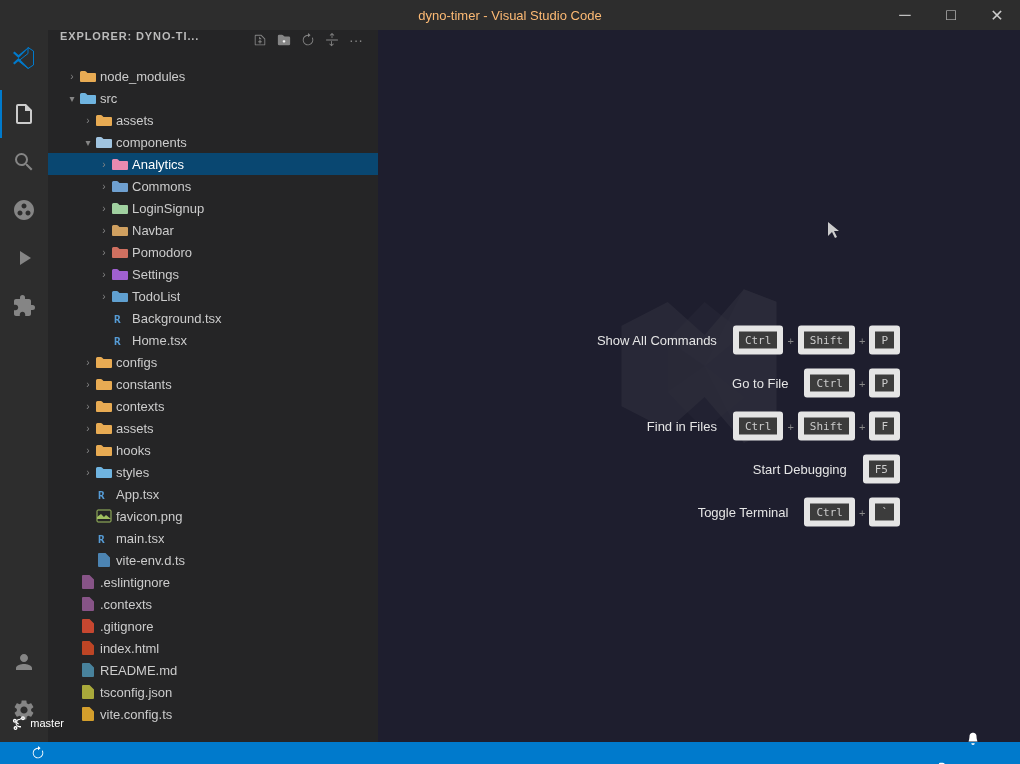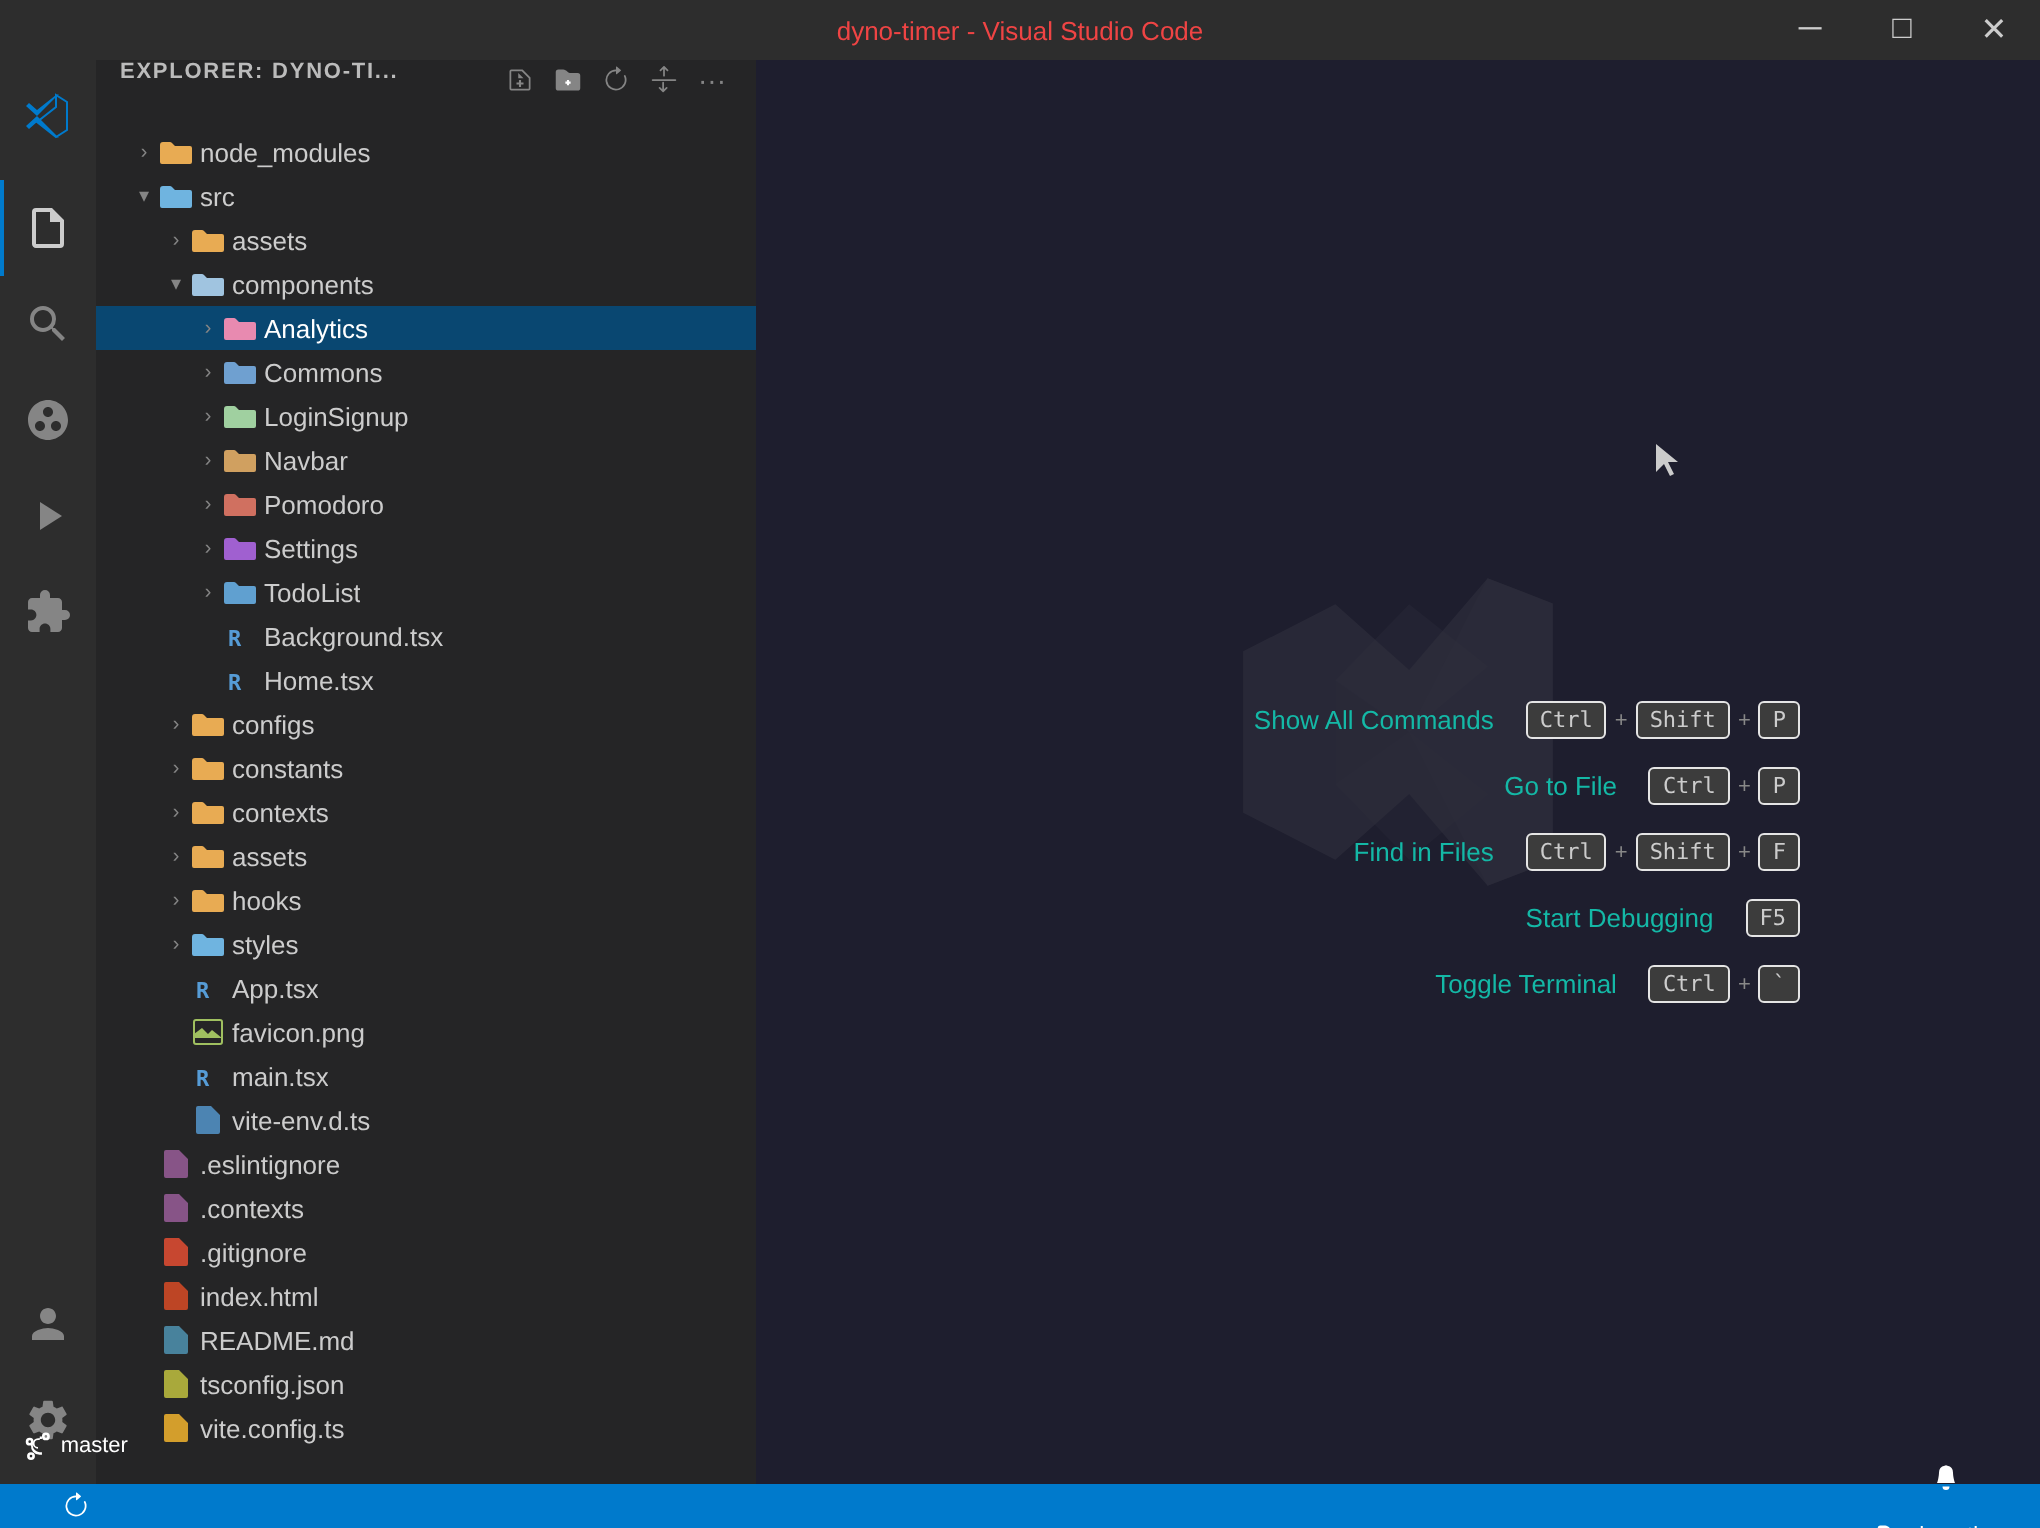--- a/index.html
+++ b/index.html
@@ -19,21 +19,21 @@
     .title-bar {
       height: 30px;
       background: #2d2d2d;
       display: flex;
       align-items: center;
       justify-content: center;
       position: relative;
       flex-shrink: 0;
     }
     .title-bar-text {
-      color: #ef4444;
+      color: #fdba74;
       font-size: 13px;
     }
     .title-bar-controls {
       position: absolute;
       right: 0;
       top: 0;
       display: flex;
       height: 30px;
     }
     .title-btn {
@@ -189,31 +189,31 @@
       flex-direction: column;
       gap: 14px;
       align-items: flex-end;
     }
     .shortcut-row {
       display: flex;
       align-items: center;
       gap: 16px;
     }
     .shortcut-label {
-      color: #14b8a6;
+      color: #e5e5e5;
       font-size: 13px;
     }
     .shortcut-keys {
       display: flex;
       align-items: center;
       gap: 4px;
     }
     .kbd {
       background: #3c3c3c;
-      border: 1px solid #e5e5e5;
+      border: 6px solid #e5e5e5;
       border-radius: 3px;
       padding: 2px 6px;
       font-size: 11px;
       color: #cccccc;
       font-family: monospace;
     }
     .kbd-plus {
       color: #888;
       font-size: 11px;
     }

